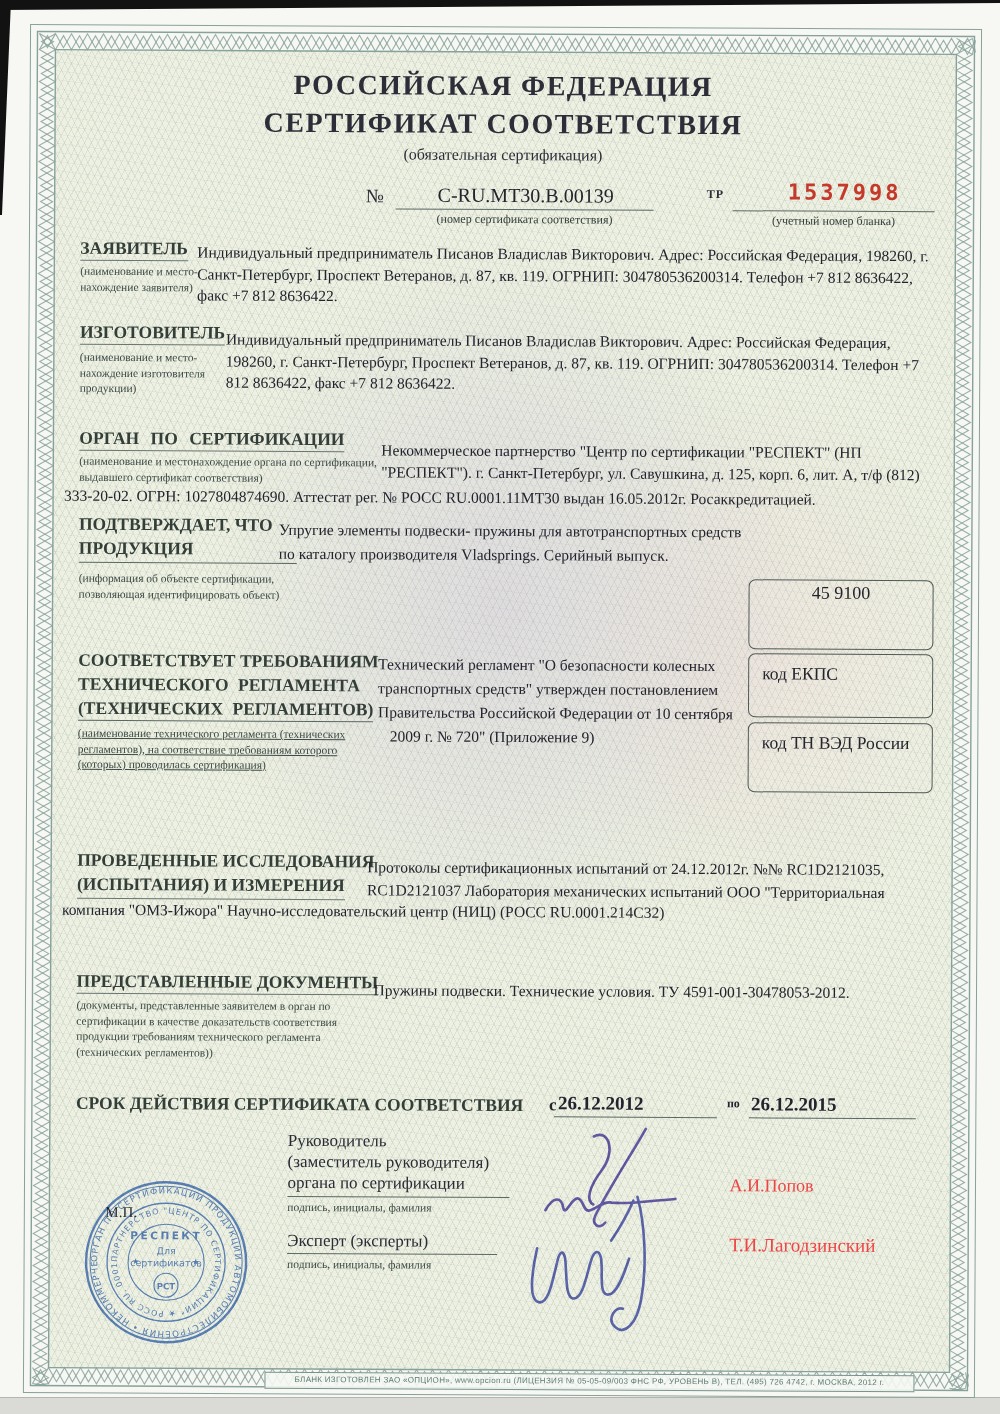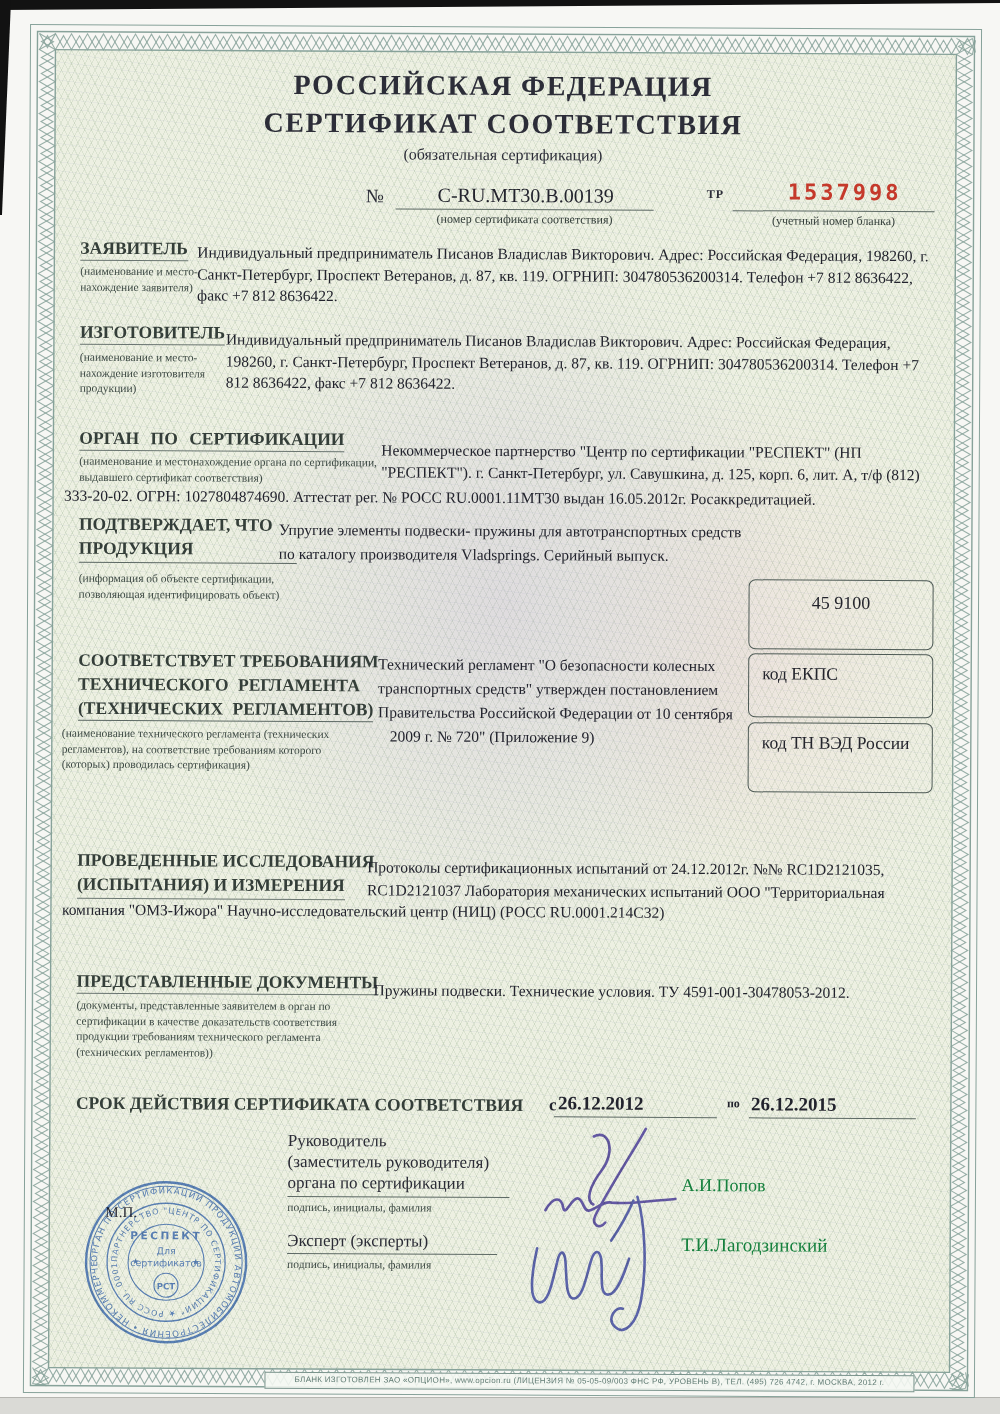--- a/index.html
+++ b/index.html
@@ -17,22 +17,22 @@
   .t-big{width:1000px;text-align:center;font-weight:bold;font-size:28px;letter-spacing:1.5px;color:#2c2d38;}
   .t-sub{width:1000px;text-align:center;font-size:16px;color:#2c2d38;}
   .lbl{font-weight:bold;font-size:17.5px;color:#343e39;white-space:nowrap;}
   .lbl-u{border-bottom:1px solid #6b7672;padding-bottom:2px;}
   .sub{font-size:11.5px;line-height:15.5px;color:#3e4a45;}
   .bl{font-size:15.5px;line-height:21.5px;color:#22232d;white-space:nowrap;}
   .rule{height:0;border-bottom:1px solid #5c6864;}
   .cap{font-size:12px;color:#343e3a;text-align:center;}
   .codebox{border:1.4px solid #4e5a56;border-radius:7px;background:rgba(255,255,255,.06);}
   .codebox .cl{font-size:17.5px;color:#23242c;padding:9px 0 0 13px;}
-  .codebox .cv{font-size:18px;color:#23242c;text-align:center;margin-top:12px;}
-  .name{font-size:18px;color:#15803d;white-space:nowrap;}
+  .codebox .cv{font-size:18px;color:#23242c;text-align:center;margin-top:2px;}
+  .name{font-size:18px;color:#ef4444;white-space:nowrap;margin-left:48px;}
   .date{font-weight:bold;font-size:19px;color:#22232d;text-align:left;}
   #imprint{border:1px solid #7a938c;background:rgba(245,248,243,.88);
     font-family:"Liberation Sans",sans-serif;font-size:8px;letter-spacing:.3px;
     color:#5f7a72;text-align:center;line-height:14px;white-space:nowrap;overflow:hidden;}
   svg{display:block;}
 </style>
 </head>
 <body>
 
 <div class="abs" style="left:0;top:0;width:1000px;height:10px;background:#121212;clip-path:polygon(0 0,100% 0,100% 30%,0 100%);"></div>
@@ -132,21 +132,21 @@
   <div class="abs codebox" style="left:748px;top:721px;width:183px;height:68px;">
     <div class="cl">код ТН ВЭД России</div>
   </div>
 
   <div class="abs" style="left:78px;top:650px;">
     <div class="lbl" style="line-height:24px;">СООТВЕТСТВУЕТ ТРЕБОВАНИЯМ</div>
     <div class="lbl" style="line-height:24px;word-spacing:5px;">ТЕХНИЧЕСКОГО   РЕГЛАМЕНТА</div>
     <div class="lbl" style="line-height:24px;word-spacing:5px;">(ТЕХНИЧЕСКИХ   РЕГЛАМЕНТОВ)</div>
   </div>
   <div class="abs rule" style="left:78px;top:722px;width:295px;"></div>
-  <div class="abs sub" style="left:62px;top:728px;">
+  <div class="abs sub" style="left:78px;top:728px;text-decoration:underline;">
     <div>(наименование технического регламента (технических</div>
     <div>регламентов), на соответствие требованиям которого</div>
     <div>(которых) проводилась сертификация)</div>
   </div>
   <div class="abs" style="left:378px;top:653px;">
     <div class="bl" style="line-height:24px;">Технический регламент "О безопасности колесных</div>
     <div class="bl" style="line-height:24px;">транспортных средств" утвержден постановлением</div>
     <div class="bl" style="line-height:24px;">Правительства Российской Федерации от 10 сентября</div>
     <div class="bl" style="line-height:24px;margin-left:12px;">2009 г. № 720" (Приложение 9)</div>
   </div>

